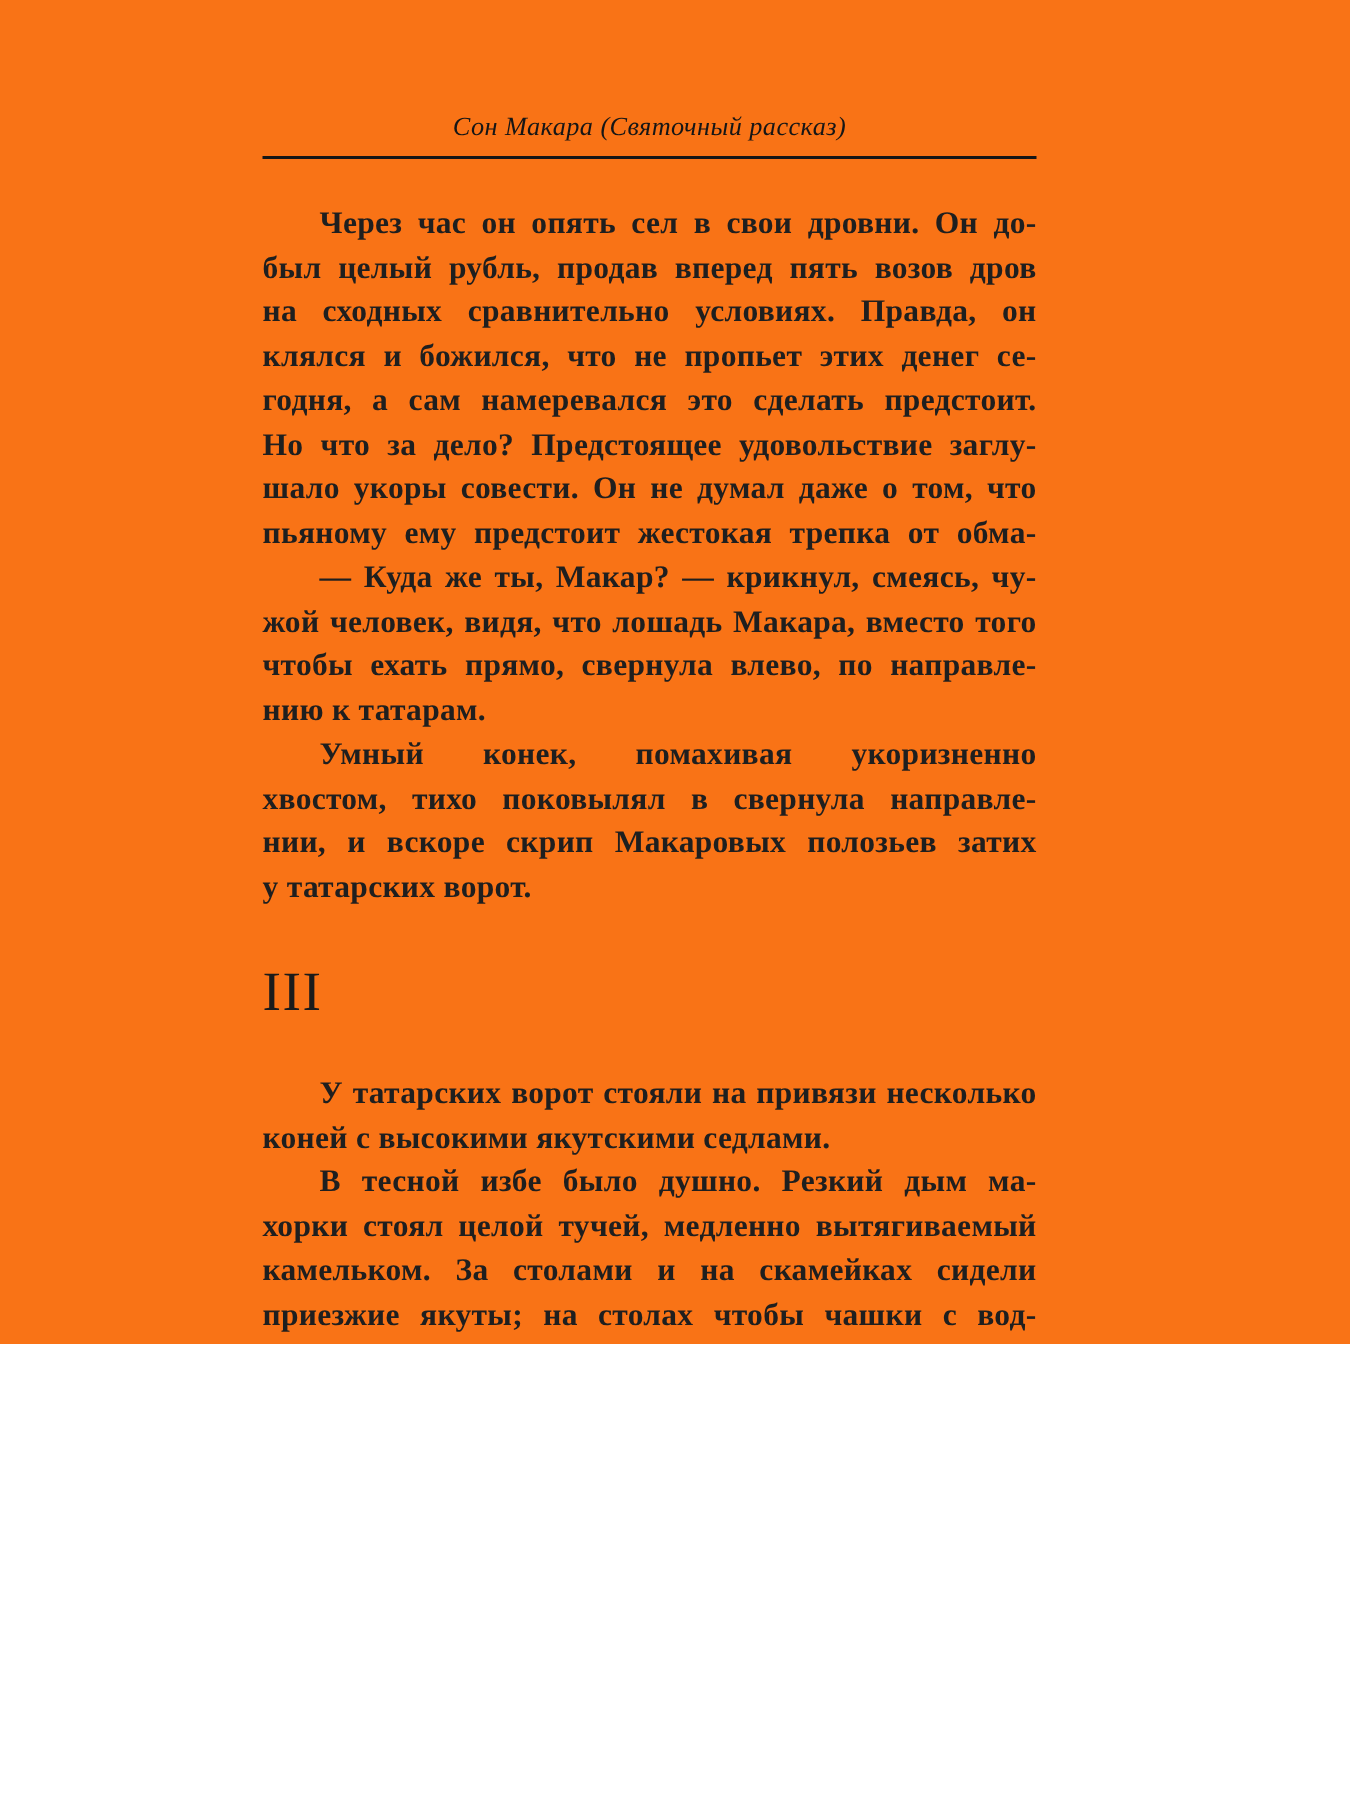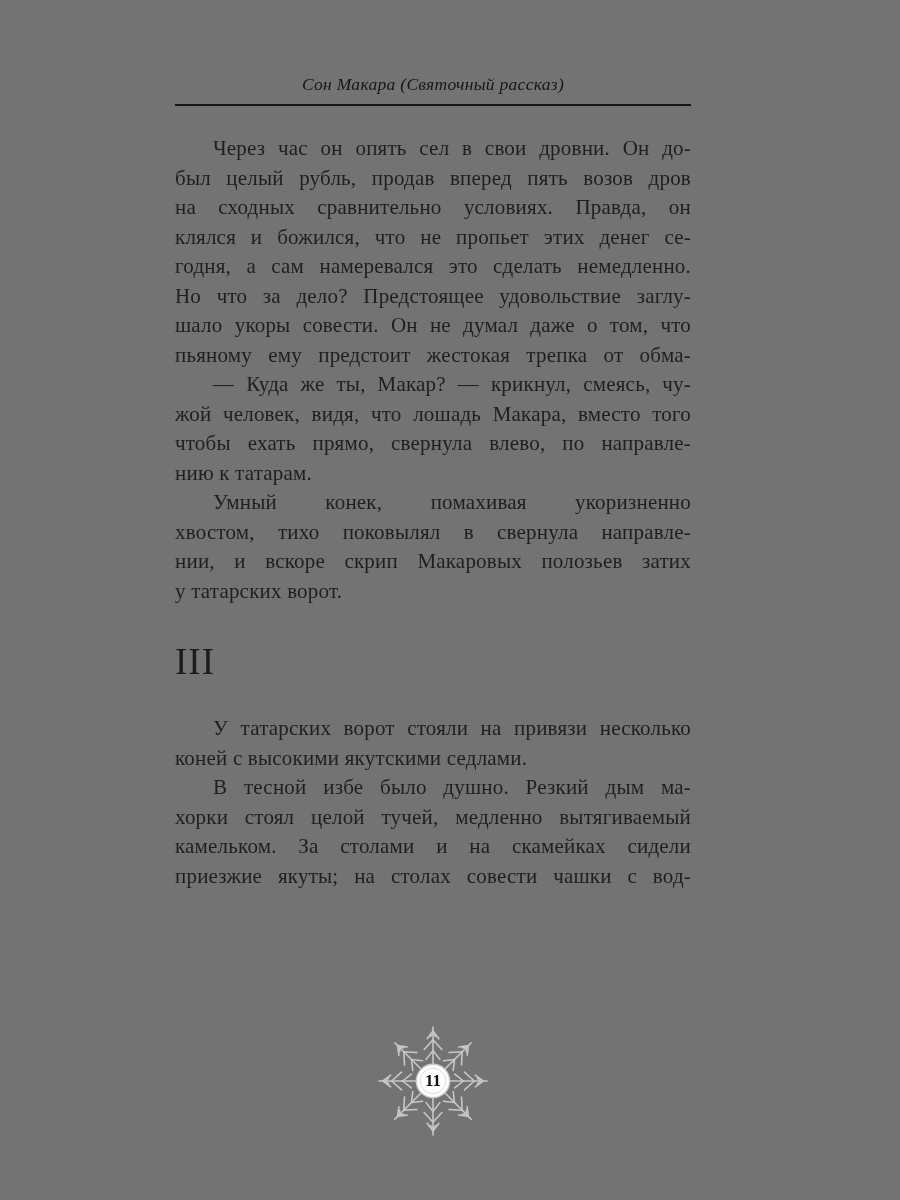--- a/index.html
+++ b/index.html
@@ -3,22 +3,22 @@
 <meta charset="utf-8">
 <style>
   html, body {
     margin: 0;
     padding: 0;
     background: #ffffff;
   }
   .page {
     position: relative;
     width: 900px;
-    height: 1200px;
-    background: #737373;
+    height: 896px;
+    background: #f97316;
     overflow: hidden;
     font-family: "Liberation Serif", "DejaVu Serif", serif;
     color: #1f1f1f;
   }
   .column {
     position: absolute;
     left: 175px;
     top: 0;
     width: 516px;
   }
@@ -39,20 +39,21 @@
     margin-top: 28px;
     font-size: 21px;
     line-height: 29.5px;
     letter-spacing: 0.2px;
   }
   .paragraph { margin: 0; }
   .line {
     text-align: justify;
     text-align-last: justify;
     min-height: 29.5px;
+    font-weight: bold;
   }
   .line.first { text-indent: 38px; }
   .line.last  { text-align-last: left; }
   .section-heading {
     font-size: 37px;
     line-height: 40px;
     letter-spacing: 1px;
     margin: 36px 0 32px 0;
     color: #1b1b1b;
   }
@@ -94,21 +95,21 @@
     <div class="running-head">Сон Макара (Святочный рассказ)</div>
 
     <hr class="head-rule">
 
     <div class="text-block" id="text-container">
         <div class="paragraph">
           <div class="line first">Через час он опять сел в свои дровни. Он до-</div>
           <div class="line">был целый рубль, продав вперед пять возов дров</div>
           <div class="line">на сходных сравнительно условиях. Правда, он</div>
           <div class="line">клялся и божился, что не пропьет этих денег се-</div>
-          <div class="line">годня, а сам намеревался это сделать немедленно.</div>
+          <div class="line">годня, а сам намеревался это сделать предстоит.</div>
           <div class="line">Но что за дело? Предстоящее удовольствие заглу-</div>
           <div class="line">шало укоры совести. Он не думал даже о том, что</div>
           <div class="line">пьяному ему предстоит жестокая трепка от обма-</div>
         </div>
         <div class="paragraph">
           <div class="line first">— Куда же ты, Макар? — крикнул, смеясь, чу-</div>
           <div class="line">жой человек, видя, что лошадь Макара, вместо того</div>
           <div class="line">чтобы ехать прямо, свернула влево, по направле-</div>
           <div class="line last">нию к татарам.</div>
         </div>
@@ -120,21 +121,21 @@
         </div>
         <div class="section-heading">III</div>
         <div class="paragraph">
           <div class="line first">У татарских ворот стояли на привязи несколько</div>
           <div class="line last">коней с высокими якутскими седлами.</div>
         </div>
         <div class="paragraph">
           <div class="line first">В тесной избе было душно. Резкий дым ма-</div>
           <div class="line">хорки стоял целой тучей, медленно вытягиваемый</div>
           <div class="line">камельком. За столами и на скамейках сидели</div>
-          <div class="line">приезжие якуты; на столах совести чашки с вод-</div>
+          <div class="line">приезжие якуты; на столах чтобы чашки с вод-</div>
         </div>
       </div>
 
   </div>
 
   <div class="page-footer">
     <div class="ornament-wrap">
       <svg width="118" height="118" viewBox="0 0 120 120" xmlns="http://www.w3.org/2000/svg" aria-hidden="true">
         <defs>
           <g id="arm" fill="none" stroke="#c6c9c7" stroke-width="1.6" stroke-linecap="round">

